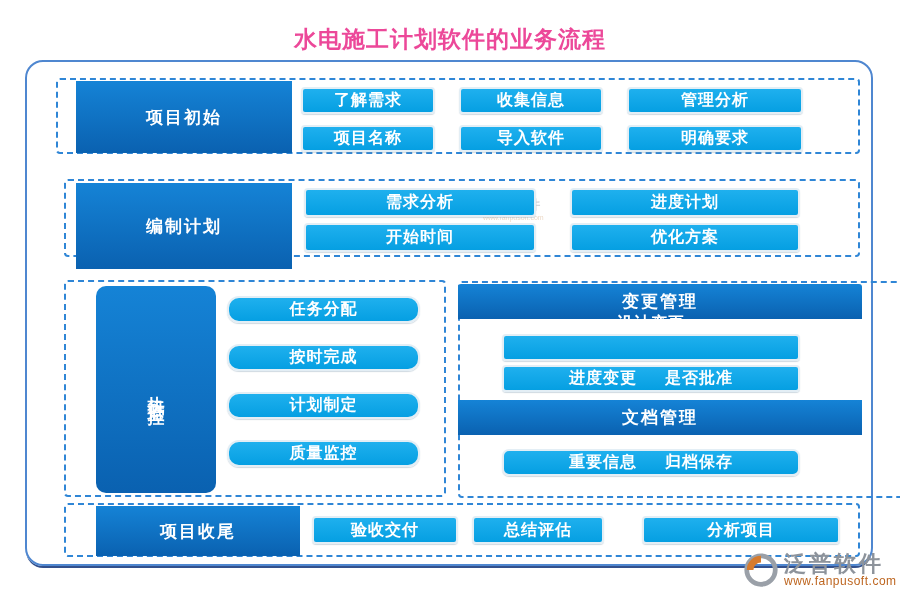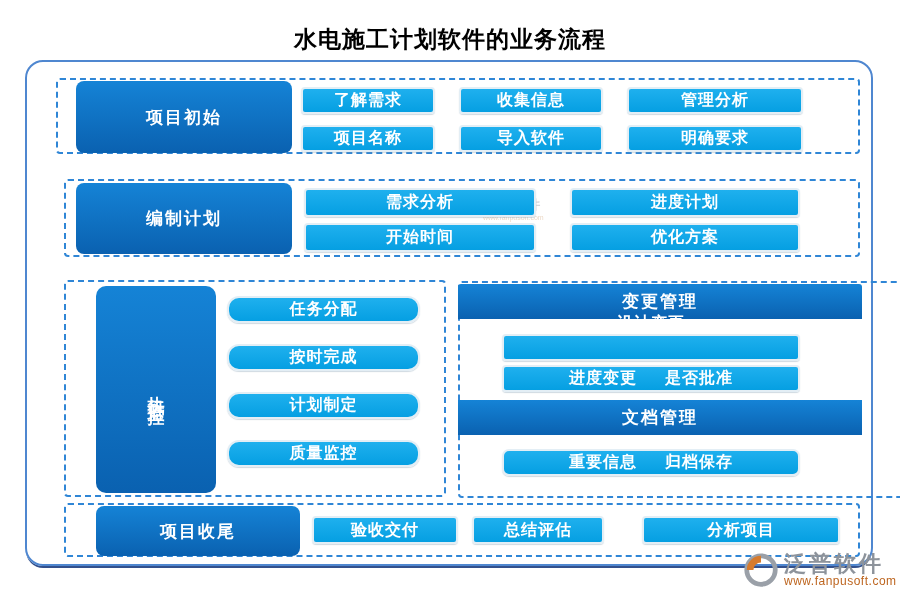--- a/index.html
+++ b/index.html
@@ -12,21 +12,21 @@
     font-family: "Liberation Sans", "DejaVu Sans", sans-serif;
     overflow: hidden;
   }
   .title {
     position: absolute;
     top: 24px; left: 0;
     width: 100%;
     text-align: center;
     font-size: 23px;
     font-weight: bold;
-    color: #000000;
+    color: #ec4899;
     letter-spacing: 1px;
   }
   .outer {
     position: absolute;
     left: 25px; top: 60px;
     width: 848px; height: 506px;
     border: 2px solid #4f87d0;
     border-radius: 18px;
     box-shadow: 0 3px 0 -1px #33508c;
   }
@@ -39,31 +39,31 @@
   }
   .sec-init   { left: 56px;  top: 78px;  width: 804px; height: 76px; }
   .sec-plan   { left: 64px;  top: 179px; width: 796px; height: 78px; }
   .sec-mon    { left: 64px;  top: 280px; width: 382px; height: 217px; }
   .sec-right  { left: 458px; top: 281px; width: 468px; height: 217px; padding-left: 38px; }
   .sec-close  { left: 64px;  top: 503px; width: 796px; height: 54px; }
 
   .stage-block {
     position: absolute;
     background: linear-gradient(180deg, #1583d6 0%, #0a61b0 100%);
-    border-radius: 8px;
+    border-radius: 0;
     color: #ffffff;
     font-weight: bold;
     font-size: 17px;
     display: flex;
     align-items: center;
     justify-content: center;
     letter-spacing: 2px;
   }
   .sec-init .stage-block  { left: 18px; top: 1px; width: 216px; height: 72px; }
-  .sec-plan .stage-block  { left: 10px; top: 2px; width: 216px; height: 71px; }
+  .sec-plan .stage-block  { left: 10px; top: 2px; width: 216px; height: 86px; }
   .sec-close .stage-block { left: 30px; top: 1px; width: 204px; height: 50px; }
   .stage-vertical {
     left: 30px; top: 4px;
     width: 120px; height: 207px;
     writing-mode: vertical-rl;
     letter-spacing: 4px;
     border-radius: 10px;
   }
 
   .btn {

